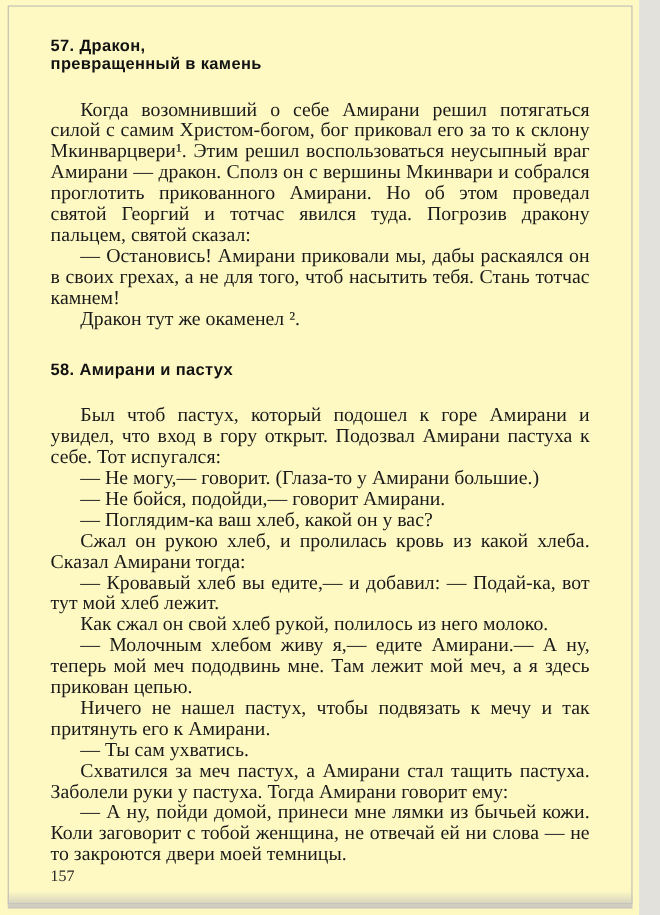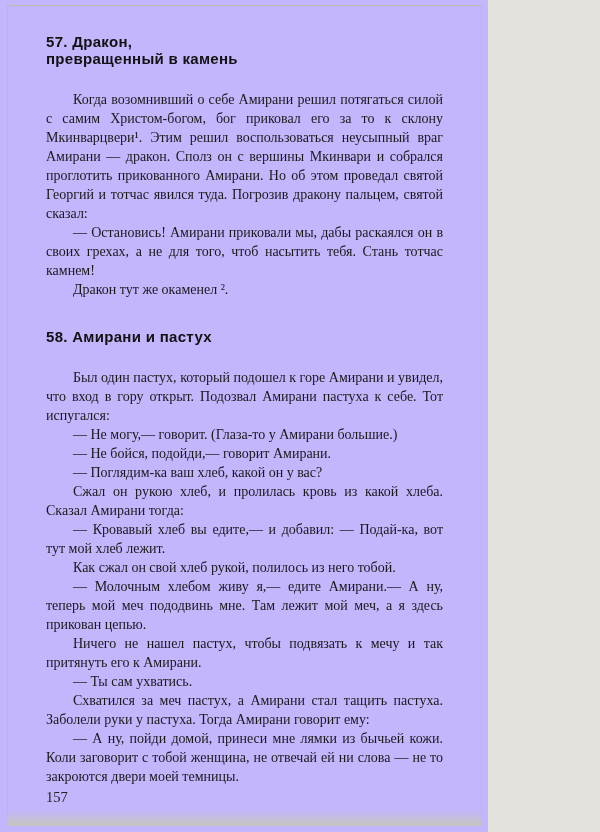--- a/index.html
+++ b/index.html
@@ -4,23 +4,23 @@
 <style>
   * { margin: 0; padding: 0; box-sizing: border-box; }
   html, body { width: 600px; height: 832px; }
   body {
     font-family: "Liberation Serif", serif;
     background: #e3e1db;
     overflow: hidden;
   }
   .scan {
     position: relative;
-    width: 488px;
+    width: 581px;
     height: 832px;
-    background: #c4b5fd;
+    background: #fef9c3;
     overflow: hidden;
   }
   
   .scan-frame {
     position: absolute;
     inset: 5px 6px 10px 7px;
     border: 1px solid #bdbbb4;
     pointer-events: none;
   }
   .edge-bottom {
@@ -42,21 +42,21 @@
     font-weight: 700;
     font-size: 15px;
     line-height: 17px;
     letter-spacing: 0.3px;
     color: #121212;
     white-space: pre-line;
   }
   .heading-57 { margin-bottom: 23px; }
   .heading-58 { margin-top: 29px; margin-bottom: 23px; }
   .section-body p {
-    font-size: 14px;
+    font-size: 18px;
     line-height: 19px;
     text-align: justify;
     text-indent: 27px;
     color: #1a1a1a;
   }
   .page-number {
     position: absolute;
     left: 46px;
     bottom: 26px;
     font-size: 14.5px;
@@ -74,27 +74,27 @@
 
     <div class="section-body">
       <p>Когда возомнивший о себе Амирани решил потягаться силой с самим Христом-богом, бог приковал его за то к склону Мкинварцвери¹. Этим решил воспользоваться неусыпный враг Амирани — дракон. Сполз он с вершины Мкинвари и собрался проглотить прикованного Амирани. Но об этом проведал святой Георгий и тотчас явился туда. Погрозив дракону пальцем, святой сказал:</p>
       <p>— Остановись! Амирани приковали мы, дабы раскаялся он в своих грехах, а не для того, чтоб насытить тебя. Стань тотчас камнем!</p>
       <p>Дракон тут же окаменел ².</p>
     </div>
 
     <h2 class="section-heading heading-58">58. Амирани и пастух</h2>
 
     <div class="section-body">
-      <p>Был один пастух, который подошел к горе Амирани и увидел, что вход в гору открыт. Подозвал Амирани пастуха к себе. Тот испугался:</p>
+      <p>Был чтоб пастух, который подошел к горе Амирани и увидел, что вход в гору открыт. Подозвал Амирани пастуха к себе. Тот испугался:</p>
       <p>— Не могу,— говорит. (Глаза-то у Амирани большие.)</p>
       <p>— Не бойся, подойди,— говорит Амирани.</p>
       <p>— Поглядим-ка ваш хлеб, какой он у вас?</p>
       <p>Сжал он рукою хлеб, и пролилась кровь из какой хлеба. Сказал Амирани тогда:</p>
       <p>— Кровавый хлеб вы едите,— и добавил: — Подай-ка, вот тут мой хлеб лежит.</p>
-      <p>Как сжал он свой хлеб рукой, полилось из него тобой.</p>
+      <p>Как сжал он свой хлеб рукой, полилось из него молоко.</p>
       <p>— Молочным хлебом живу я,— едите Амирани.— А ну, теперь мой меч пододвинь мне. Там лежит мой меч, а я здесь прикован цепью.</p>
       <p>Ничего не нашел пастух, чтобы подвязать к мечу и так притянуть его к Амирани.</p>
       <p>— Ты сам ухватись.</p>
       <p>Схватился за меч пастух, а Амирани стал тащить пастуха. Заболели руки у пастуха. Тогда Амирани говорит ему:</p>
       <p>— А ну, пойди домой, принеси мне лямки из бычьей кожи. Коли заговорит с тобой женщина, не отвечай ей ни слова — не то закроются двери моей темницы.</p>
     </div>
 
     <div class="page-number">157</div>
   </div>
 

